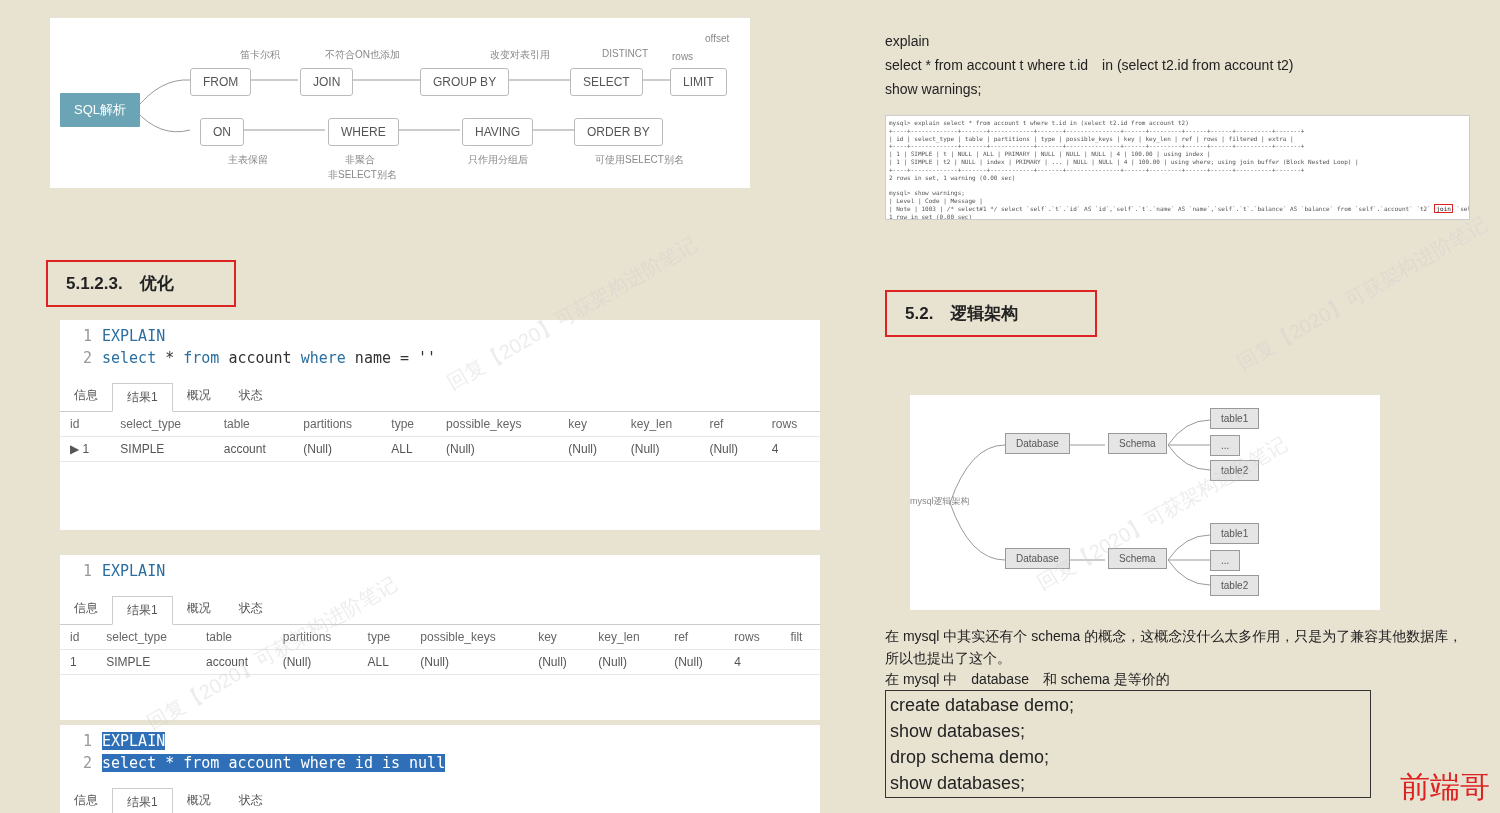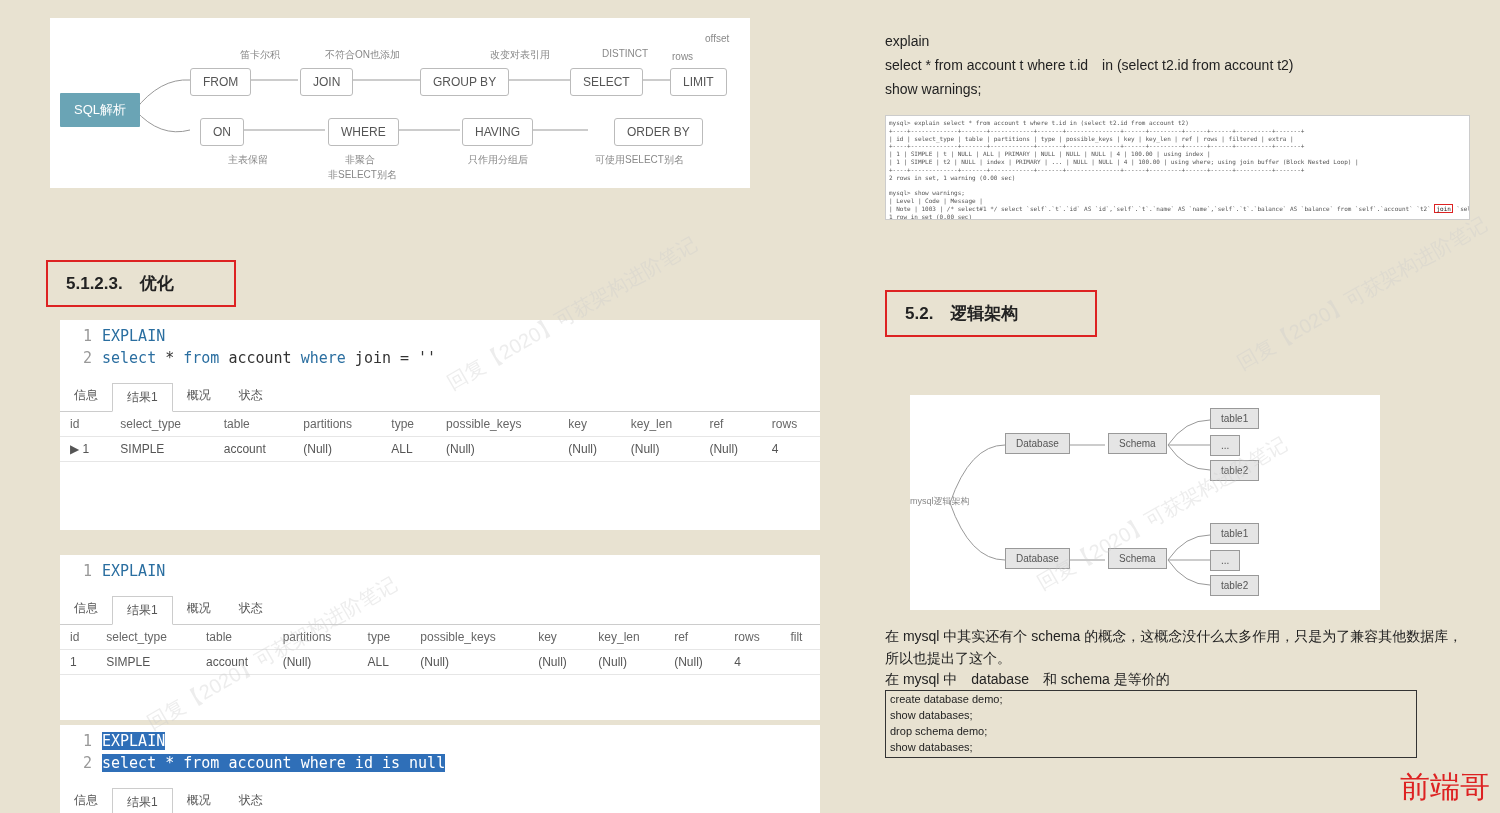--- a/index.html
+++ b/index.html
@@ -106,22 +106,22 @@
   .ld-svg { position:absolute; left:0; top:0; width:470px; height:215px; pointer-events:none; }
 
   .para {
     position:absolute; left:885px;
     font-size:14px; color:#222;
     line-height:1.6;
     width:590px;
   }
   .cmdbox {
     position:absolute; left:885px; top:690px;
-    width:532px; border:1px solid #333;
-    font-size:11px; color:#222;
+    width:486px; border:1px solid #333;
+    font-size:18px; color:#222;
     padding:1px 4px;
     line-height:1.45;
   }
 
   .watermark-br {
     position:absolute; right:10px; bottom:5px;
     font-size:30px; color:#d22;
     font-family: "SimSun", serif;
     margin-left: 36px;
   }
@@ -157,34 +157,34 @@
   <div class="lbl" style="left:190px;top:30px">笛卡尔积</div>
   <div class="lbl" style="left:275px;top:30px">不符合ON也添加</div>
   <div class="lbl" style="left:440px;top:30px">改变对表引用</div>
   <div class="lbl" style="left:552px;top:30px">DISTINCT</div>
   <div class="lbl" style="left:655px;top:15px">offset</div>
   <div class="lbl" style="left:622px;top:33px">rows</div>
 
   <div class="node" style="left:150px;top:100px">ON</div>
   <div class="node" style="left:278px;top:100px">WHERE</div>
   <div class="node" style="left:412px;top:100px">HAVING</div>
-  <div class="node" style="left:564px;top:100px">ORDER BY</div>
+  <div class="node" style="left:524px;top:100px">ORDER BY</div>
   <div class="lbl" style="left:178px;top:135px">主表保留</div>
   <div class="lbl" style="left:295px;top:135px">非聚合</div>
   <div class="lbl" style="left:278px;top:150px">非SELECT别名</div>
   <div class="lbl" style="left:418px;top:135px">只作用分组后</div>
   <div class="lbl" style="left:545px;top:135px">可使用SELECT别名</div>
 </div>
 
 <div class="redbox" style="left:46px; top:260px; width:190px;">5.1.2.3.　优化</div>
 
 <div class="panel" style="left:60px; top:320px; height:210px;">
   <div class="code">
     <div><span class="ln">1</span><span class="kw">EXPLAIN</span></div>
-    <div><span class="ln">2</span><span class="kw">select</span><span> * </span><span class="kw">from</span><span> account </span><span class="kw">where</span><span> join = ''</span></div>
+    <div><span class="ln">2</span><span class="kw">select</span><span> * </span><span class="kw">from</span><span> account </span><span class="kw">where</span><span> name = ''</span></div>
   </div>
   <div class="tabs">
     <div class="tab">信息</div>
     <div class="tab active">结果1</div>
     <div class="tab">概况</div>
     <div class="tab">状态</div>
   </div>
   <table class="res">
     <tbody>
         <tr>

